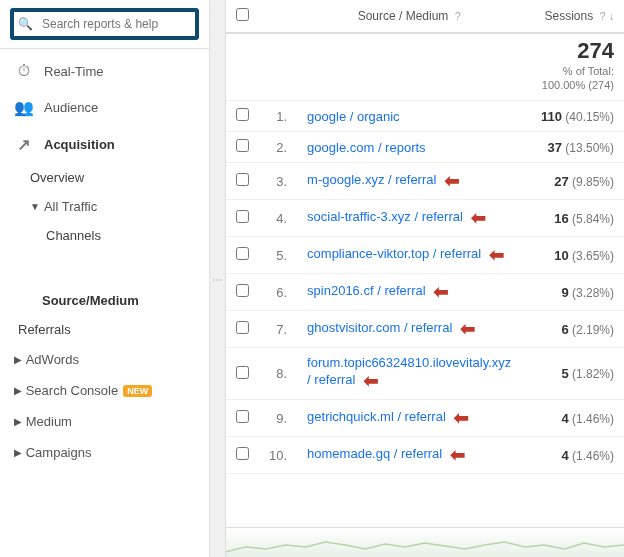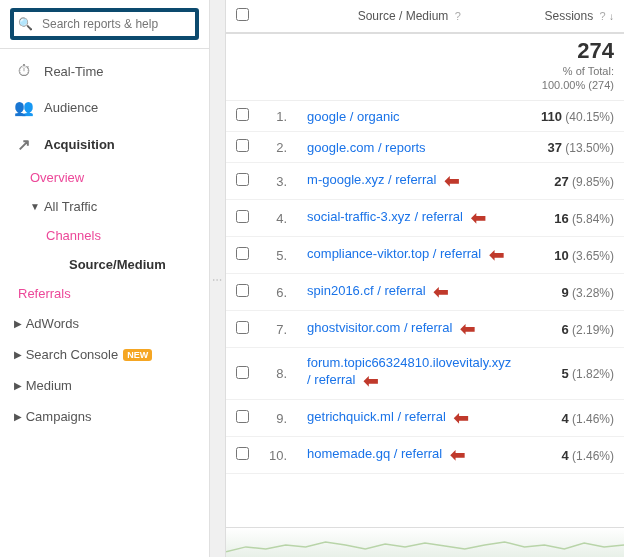--- a/index.html
+++ b/index.html
@@ -59,21 +59,21 @@
       color: #777;
       font-size: 16px;
       width: 20px;
       text-align: center;
     }
     .nav-item.active { color: #333; font-weight: bold; }
 
     .nav-subitem {
       padding: 7px 14px 7px 30px;
       cursor: pointer;
-      color: #ec4899;
+      color: #404040;
       font-size: 13px;
     }
     .nav-subitem.active-section { font-weight: bold; color: #333; }
 
     .nav-section-header {
       display: flex;
       align-items: center;
       padding: 8px 14px;
       cursor: pointer;
       color: #555;
@@ -295,21 +295,21 @@
     <div class="all-traffic-header">
       <span class="arrow">▼</span>
       <span>All Traffic</span>
     </div>
 
     <div class="nav-subitem" style="padding-left: 46px;">
       <span>Channels</span>
     </div>
 
 
-    <div class="nav-subitem active-section" style="padding-left: 69px;">
+    <div class="nav-subitem active-section" style="padding-left: 42px; margin-top: 36px;">
       <span>Source/Medium</span>
     </div>
 
     <div class="nav-subitem" style="padding-left: 18px;">
       <span>Referrals</span>
     </div>
 
     <div class="nav-section-header">
       <span class="arrow">▶</span>
       <span>AdWords</span>

